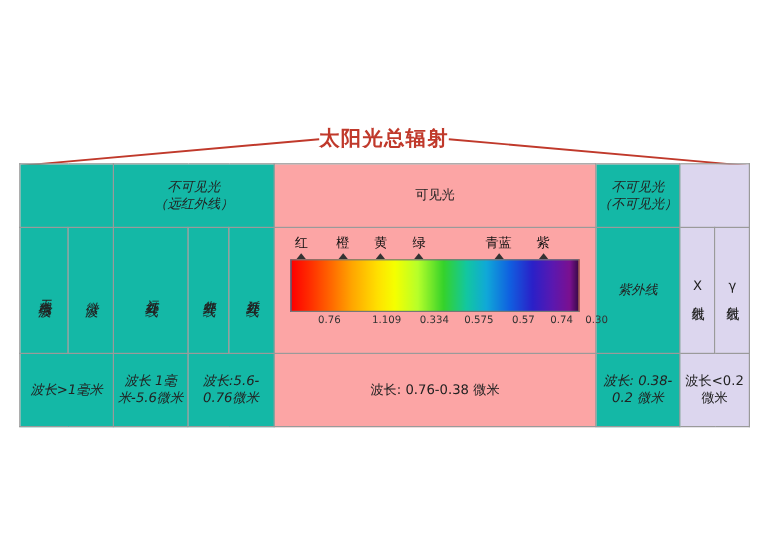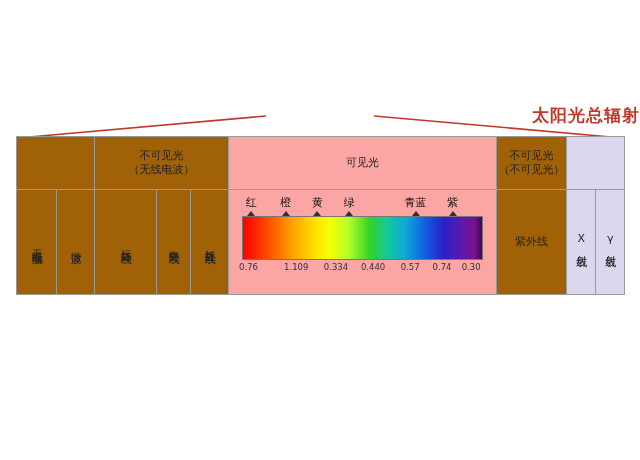--- a/index.html
+++ b/index.html
@@ -20,21 +20,21 @@
     width: 640px;
     height: 460px;
   }
 
   
   .title {
     position: absolute;
     left: 0;
     top: 104px;
     width: 640px;
-    text-align: right;
+    text-align: center;
     font-size: 17px;
     color: #c0392b;
     font-weight: bold;
     letter-spacing: 1px;
   }
   .bracket {
     position: absolute;
     left: 16px;
     top: 112px;
     width: 608px;
@@ -54,21 +54,21 @@
     border: 1px solid #9a9a9a;
     text-align: center;
     vertical-align: middle;
     font-size: 11px;
     color: #222;
     line-height: 1.25;
     padding: 2px 1px;
   }
 
   
-  .pink   { background: #a16207; }
+  .pink   { background: #14b8a6; font-style: italic; }
   .lav    { background: #dcd6ee; }
   .white  { background: #fca5a5; }
 
   
   .vert {
     writing-mode: vertical-rl;
     text-orientation: upright;
     letter-spacing: 1px;
     margin: 0 auto;
     display: inline-block;
@@ -130,20 +130,21 @@
     top: 68px;
     width: 100%;
     height: 18px;
   }
   .spec-ticks span {
     position: absolute;
     font-size: 8.5px;
     color: #333;
     transform: translateX(-50%);
     white-space: nowrap;
+    margin-left: 26px;
   }
   .pointer {
     position: absolute;
     width: 0; height: 0;
     border-left: 4px solid transparent;
     border-right: 4px solid transparent;
     border-bottom: 5px solid #333;
     top: 15px;
     transform: translateX(-50%);
   }
@@ -171,21 +172,21 @@
       <col style="width:70px">
       <col style="width:29px">
       <col style="width:29px">
     </colgroup>
 
     <tbody>
         <tr>
       <td class="pink r1" colspan="2"></td>
       <td class="pink r1" colspan="3">
         <div>不可见光</div>
-        <div>（无线电波）</div>
+        <div>（远红外线）</div>
       </td>
       <td class="white r1 big">可见光</td>
       <td class="pink r1">
         <div>不可见光</div>
         <div>（不可见光）</div>
       </td>
       <td class="lav r1" colspan="2"></td>
     </tr>
 
     <tr>
@@ -219,34 +220,42 @@
                 <div class="pointer" style="left: 33%;"></div>
                 <div class="pointer" style="left: 45%;"></div>
                 <div class="pointer" style="left: 70%;"></div>
                 <div class="pointer" style="left: 84%;"></div>
               </div>
           <div class="spec-bar"></div>
           <div class="spec-ticks">
                 <span style="left: 7%;">0.76</span>
                 <span style="left: 25%;">1.109</span>
                 <span style="left: 40%;">0.334</span>
-                <span style="left: 54%;">0.440</span>
+                <span style="left: 54%;">0.575</span>
                 <span style="left: 68%;">0.57</span>
                 <span style="left: 80%;">0.74</span>
                 <span style="left: 91%;">0.30</span>
               </div>
         </div>
       </td>
 
       <td class="pink r2">
         <span>紫外线</span>
       </td>
       <td class="lav r2">
         <span class="vert">X射线</span>
       </td>
       <td class="lav r2">
         <span class="vert">γ射线</span>
       </td>
     </tr>
 
+    <tr>
+      <td class="pink r3" colspan="2">波长&gt;1毫米</td>
+      <td class="pink r3">波长 1毫米-5.6微米</td>
+      <td class="pink r3" colspan="2">波长:5.6-0.76微米</td>
+      <td class="white r3 big">波长: 0.76-0.38 微米</td>
+      <td class="pink r3">波长: 0.38-0.2 微米</td>
+      <td class="lav r3" colspan="2">波长&lt;0.2 微米</td>
+    </tr>
   </tbody>
     </table>
 </div>
 
 </body></html>

